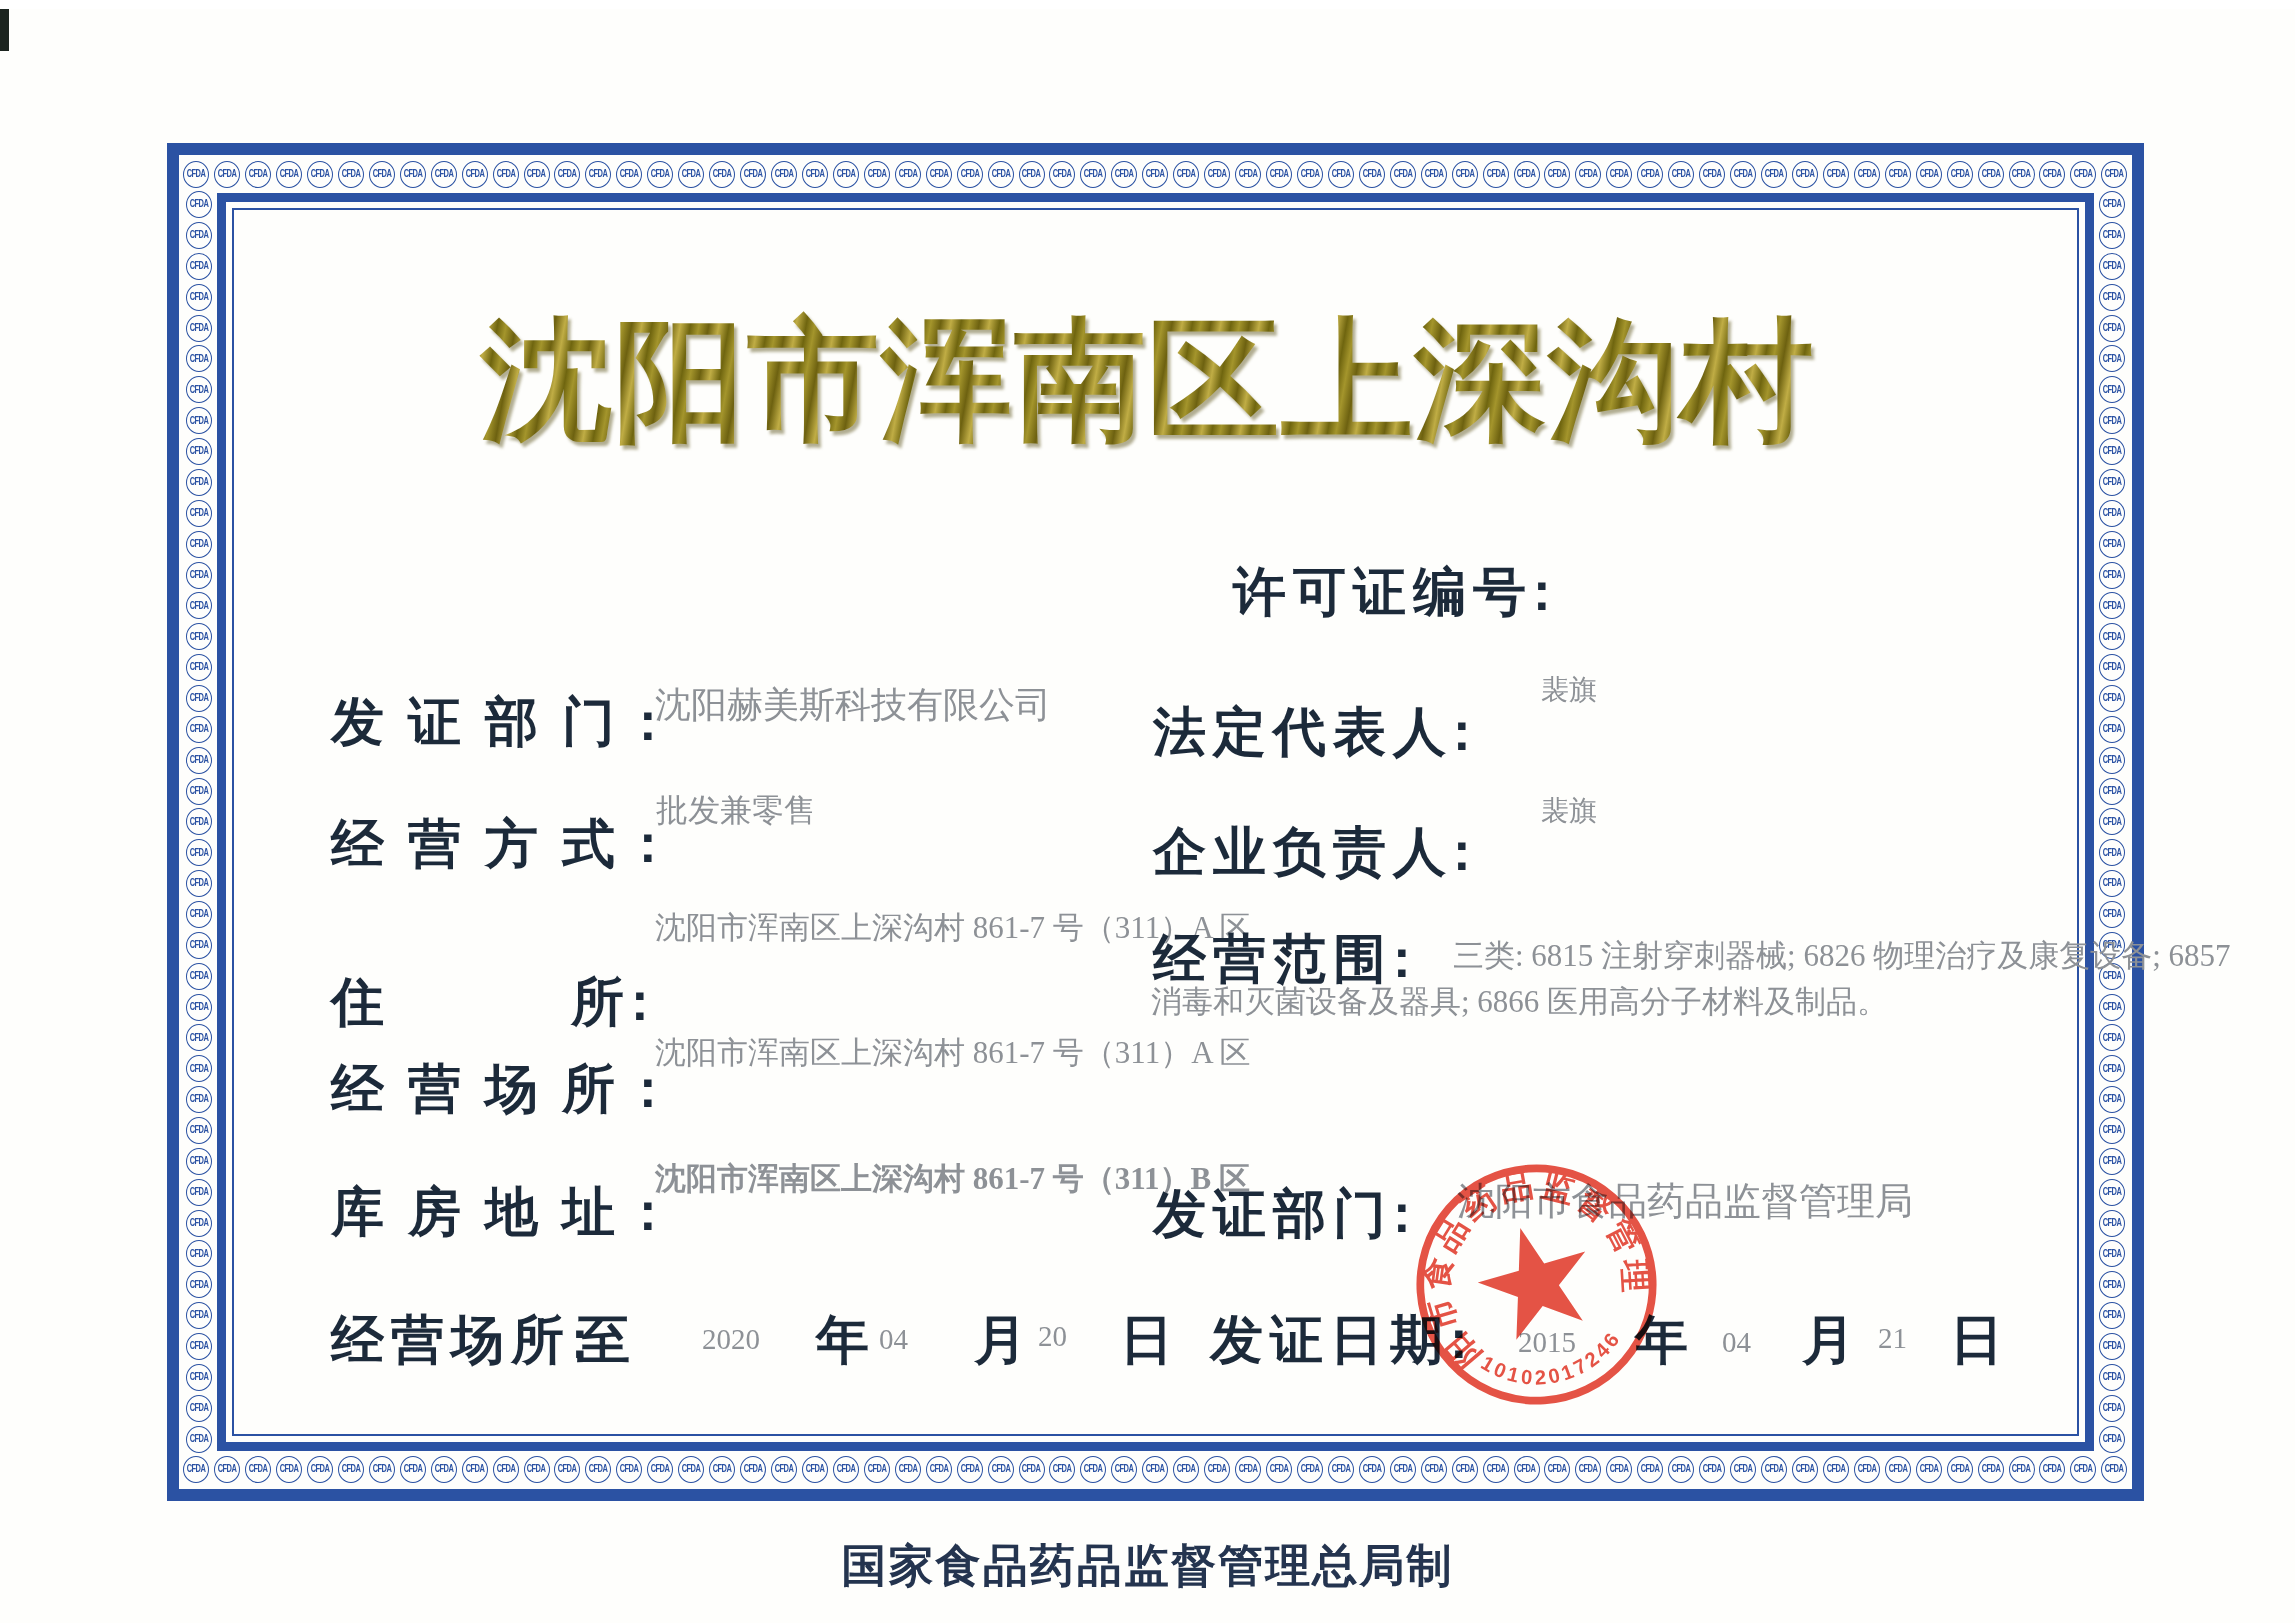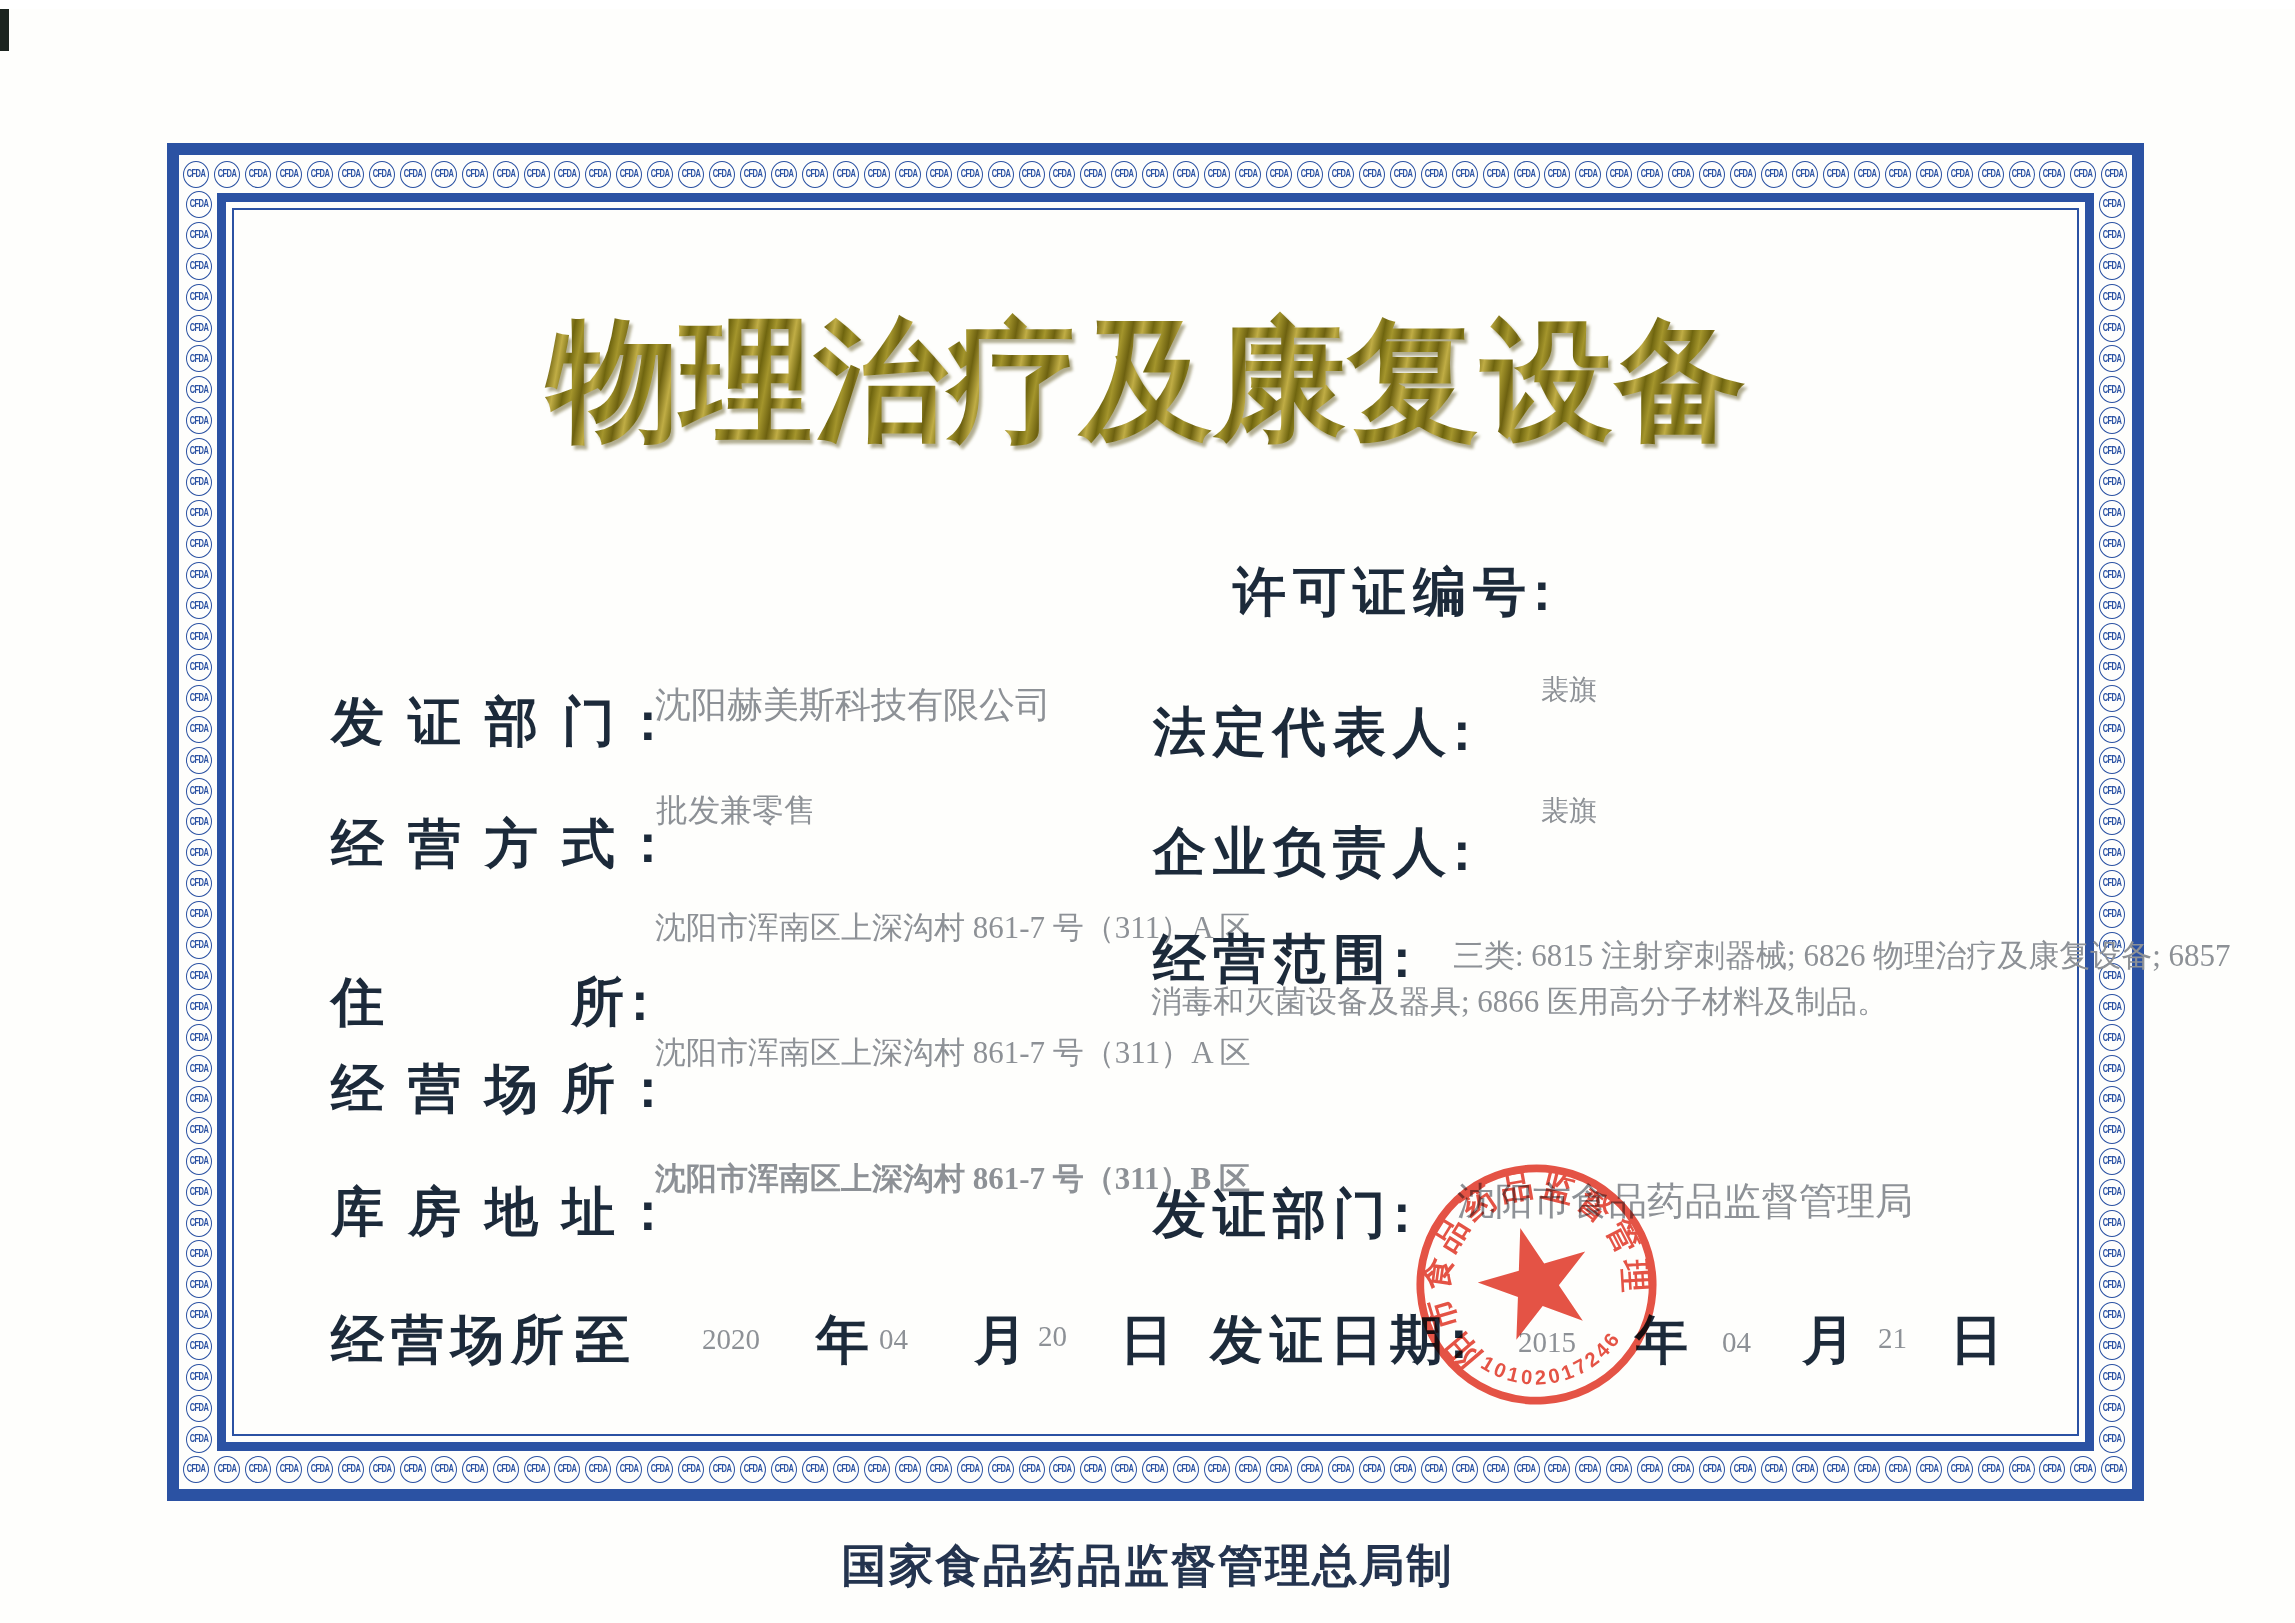--- a/index.html
+++ b/index.html
@@ -685,21 +685,21 @@
           </span>
           <span class="medallion">
             <span>CFDA</span>
           </span>
         </div>
     </div>
     <div class="inner-band"></div>
     <div class="inner-line"></div>
   </div>
 
-  <div class="title">物理治疗及康复设备</div>
+  <div class="title">沈阳市浑南区上深沟村</div>
 
   <div class="lbl" style="left:1233px;top:556px;">许可证编号:</div>
 
   <div class="lbl spread" style="left:331px;top:686px;">发证部门:</div>
   <div class="val" style="left:655px;top:674px;font-size:36px;">沈阳赫美斯科技有限公司</div>
 
   <div class="lbl spread" style="left:331px;top:808px;">经营方式:</div>
   <div class="val" style="left:656px;top:781px;font-size:32px;">批发兼零售</div>
 
   <div class="lbl" style="left:331px;top:966px;">住　　　所:</div>

